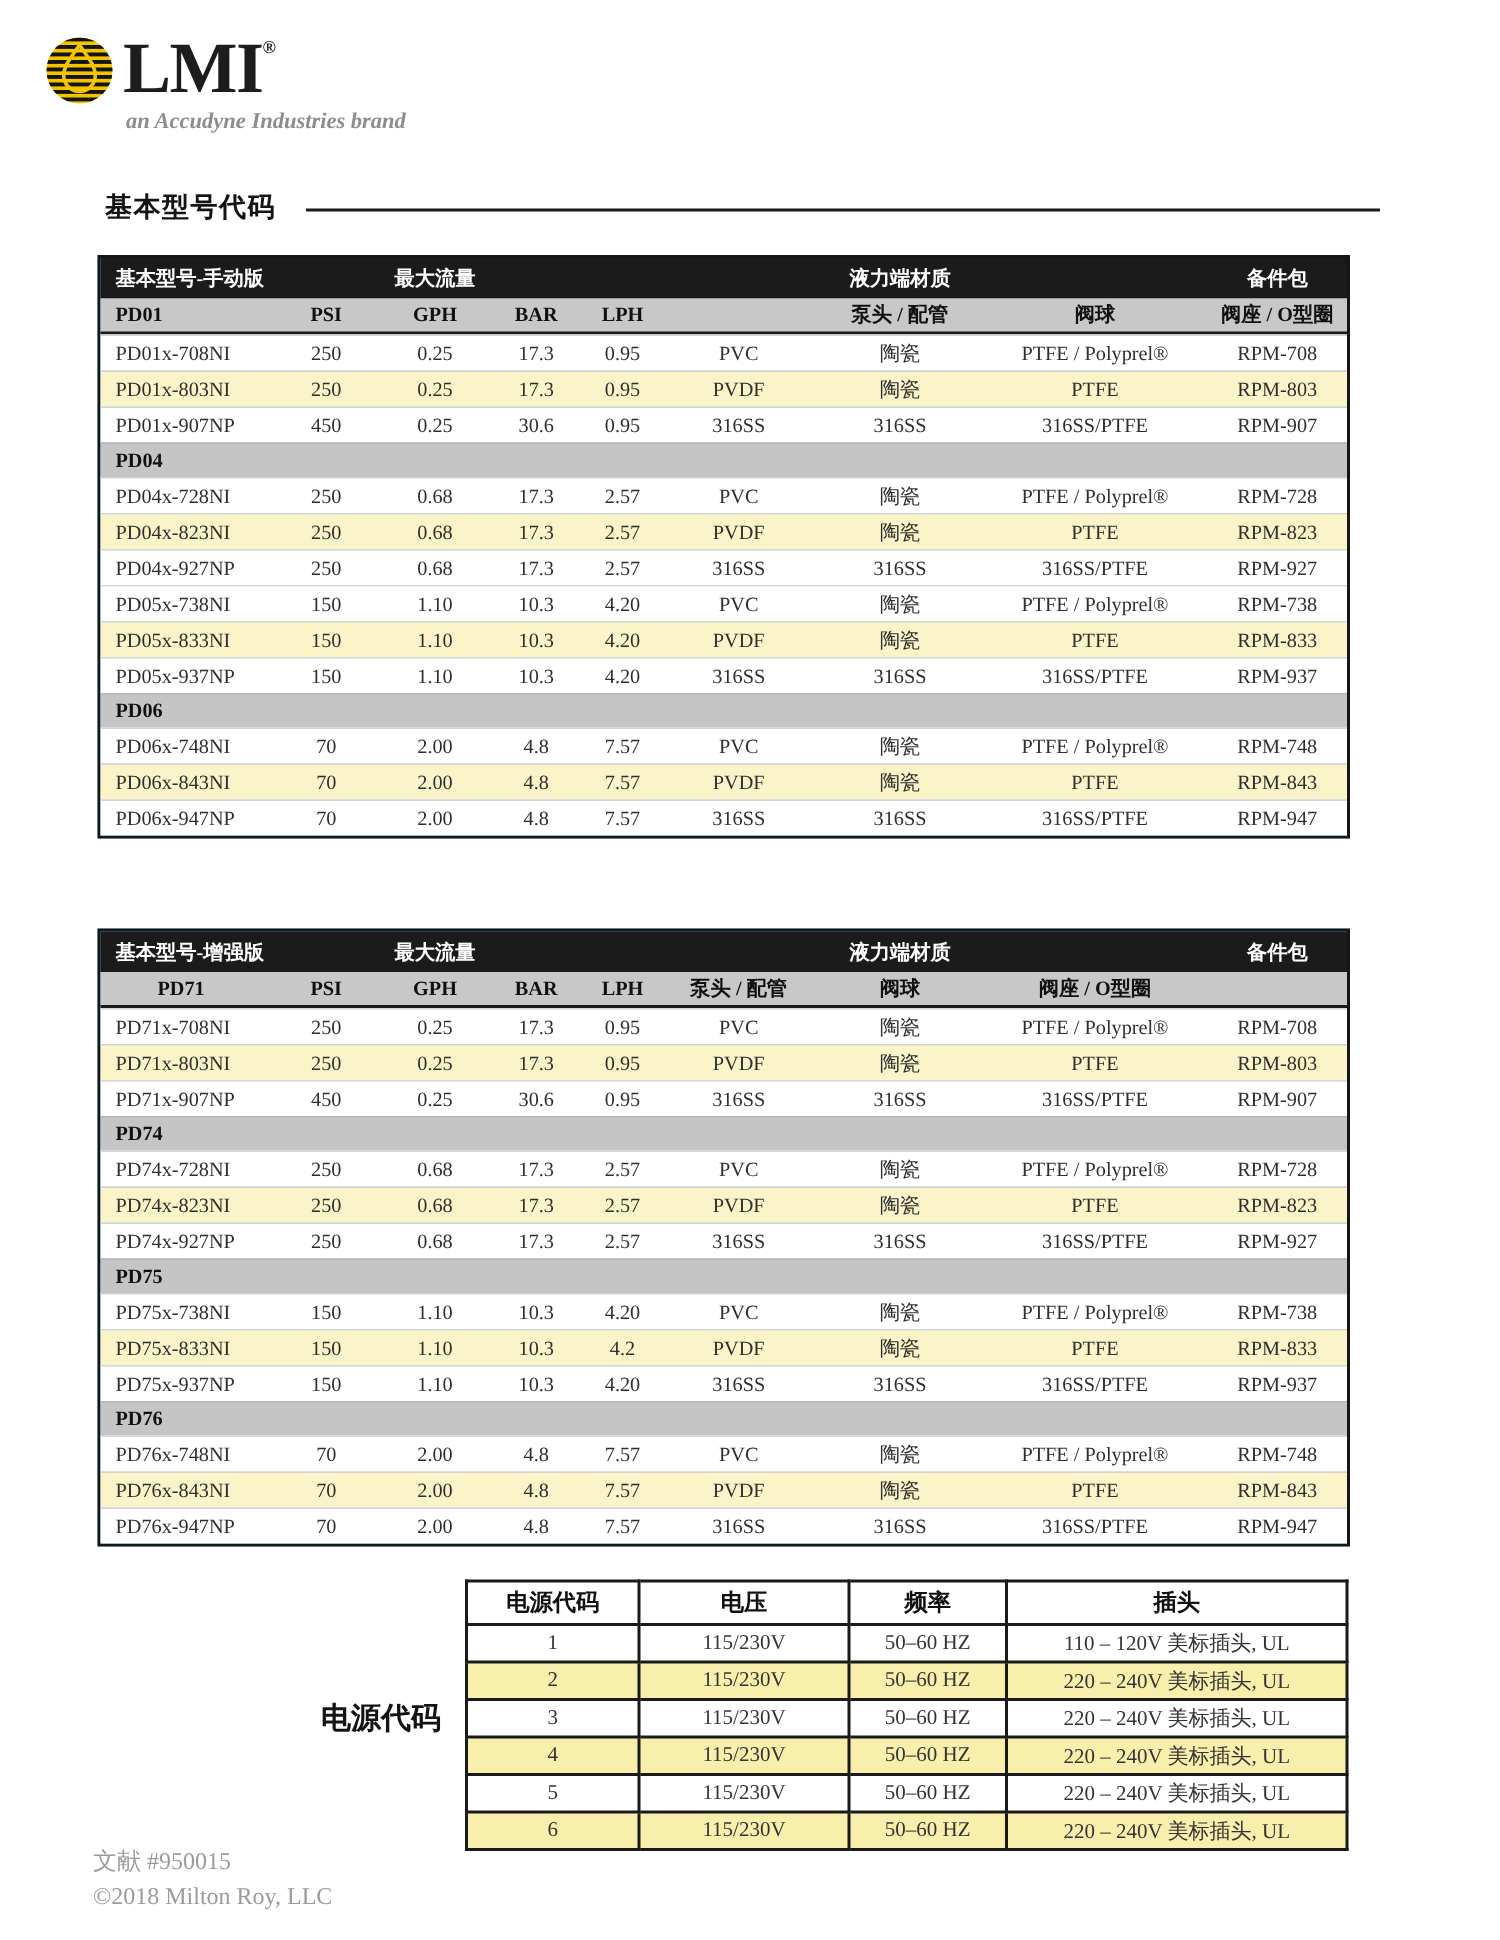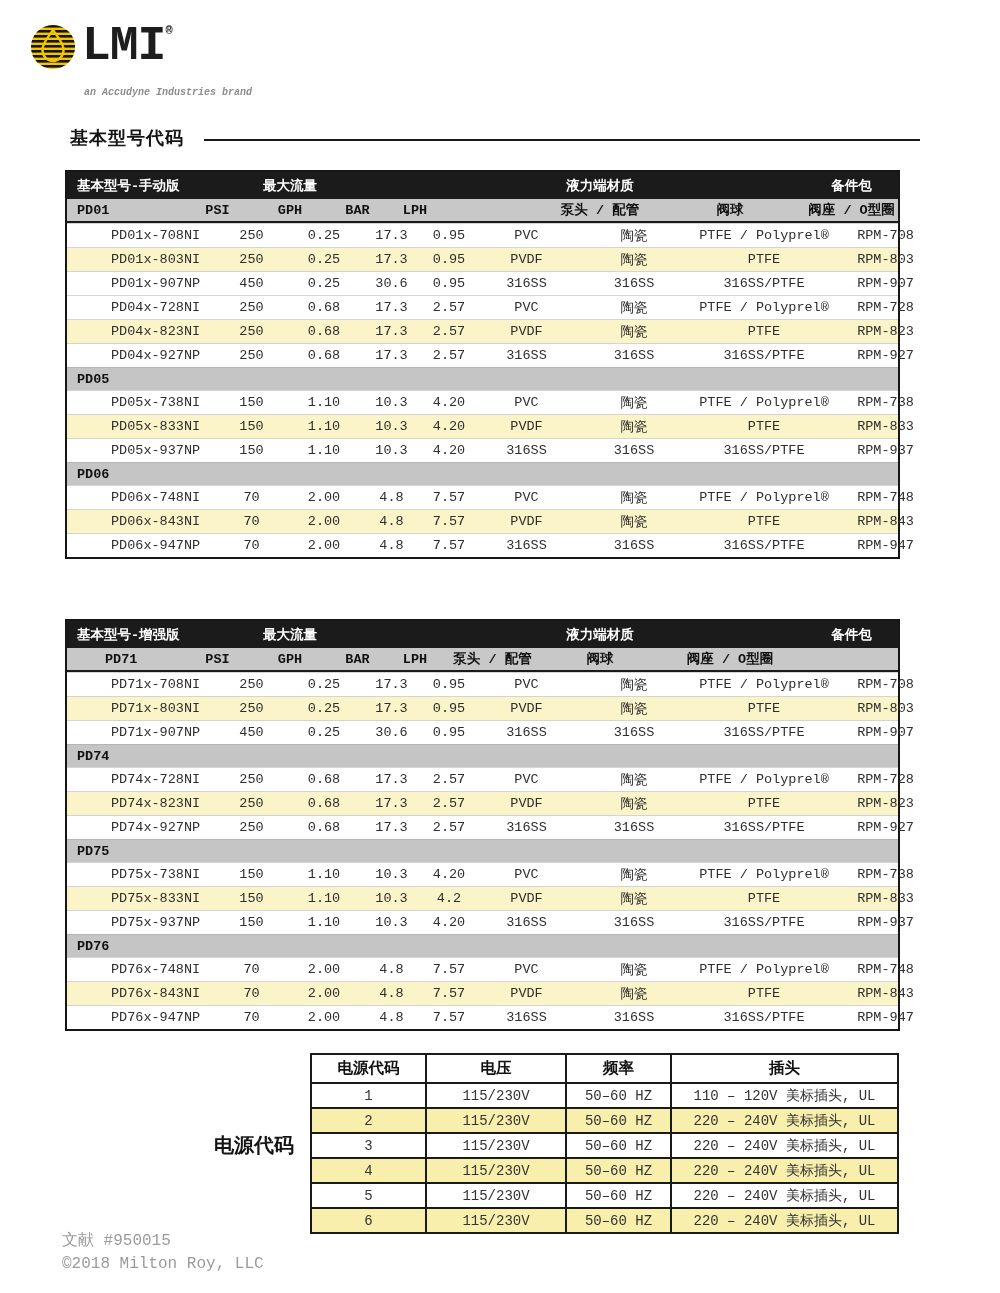--- a/index.html
+++ b/index.html
@@ -1,37 +1,37 @@
 <!DOCTYPE html>
 <html><head>
 <meta charset="utf-8">
 <style>
   html,body{margin:0;padding:0;background:#ffffff;}
   .page{position:relative;width:1000px;height:1293px;background:#fff;overflow:hidden;
-        font-family:Liberation Mono, monospace;color:#222;}
+        font-family:Liberation Serif, serif;color:#222;}
 
   
   .logo-block{position:absolute;left:30px;top:24px;}
   .logo-row{display:flex;align-items:flex-start;}
   .logo-mark{width:46px;height:46px;display:block;}
   .logo-text{font-size:48px;font-weight:bold;color:#1d1d1d;line-height:44px;margin-left:6px;letter-spacing:-1px;}
   .logo-text sup{font-size:12px;font-weight:bold;vertical-align:top;line-height:14px;}
-  .logo-tagline{margin-left:54px;margin-top:17px;font-size:10px;font-style:italic;font-weight:bold;color:#8d8d8d;}
+  .logo-tagline{margin-left:54px;margin-top:3px;font-size:15px;font-style:italic;font-weight:bold;color:#8d8d8d;}
 
   
   .title-row{position:absolute;left:70px;top:126px;width:850px;display:flex;align-items:center;}
   .page-title{margin:0;font-size:18px;font-weight:bold;color:#141414;letter-spacing:1px;white-space:nowrap;}
   .title-rule{flex:1;height:2px;background:#1a1a1a;margin-left:20px;margin-top:3px;}
 
   
   .model-table{position:absolute;left:65px;width:835px;border:2px solid #161616;background:#7dd3fc;box-sizing:border-box;}
   .mrow{display:grid;grid-template-columns:113px 75px 70px 65px 50px 105px 110px 150px 93px;align-items:center;}
   .headbar{background:#1b1b1b;color:#fff;font-weight:bold;height:27px;font-size:13.5px;}
   .subhead{background:#c8c8c9;color:#111;font-weight:bold;height:22px;font-size:13.5px;border-bottom:2px solid #1a1a1a;}
-  .drow{height:23px;font-size:13.5px;background:#fff;border-top:1px solid #d4d4d4;color:#2e2e2e;padding-left:34px;}
+  .drow{height:23px;font-size:13.5px;background:#fff;border-top:1px solid #d4d4d4;color:#2e2e2e;}
   .drow.hl{background:#fbf4c8;}
   .section-row{background:#c5c5c6;height:22px;display:flex;align-items:center;padding-left:10px;
                font-weight:bold;font-size:13.5px;color:#111;border-top:1px solid #b5b5b5;}
   .c{text-align:center;}
   .c.left{text-align:left;padding-left:10px;}
 
   
   .power-wrap{position:absolute;left:65px;top:1053px;display:flex;align-items:center;}
   .power-label{width:229px;text-align:right;padding-right:16px;font-size:20px;font-weight:bold;color:#141414;padding-top:3px;white-space:nowrap;}
   table.power{border-collapse:collapse;table-layout:fixed;}
@@ -122,20 +122,21 @@
         <div class="c left">PD01x-907NP</div>
         <div class="c">450</div>
         <div class="c">0.25</div>
         <div class="c">30.6</div>
         <div class="c">0.95</div>
         <div class="c">316SS</div>
         <div class="c">316SS</div>
         <div class="c">316SS/PTFE</div>
         <div class="c">RPM-907</div>
       </div>
+      <div class="section-row">PD04</div>
       <div class="mrow drow">
         <div class="c left">PD04x-728NI</div>
         <div class="c">250</div>
         <div class="c">0.68</div>
         <div class="c">17.3</div>
         <div class="c">2.57</div>
         <div class="c">PVC</div>
         <div class="c">陶瓷</div>
         <div class="c">PTFE / Polyprel®</div>
         <div class="c">RPM-728</div>
@@ -155,21 +156,20 @@
         <div class="c left">PD04x-927NP</div>
         <div class="c">250</div>
         <div class="c">0.68</div>
         <div class="c">17.3</div>
         <div class="c">2.57</div>
         <div class="c">316SS</div>
         <div class="c">316SS</div>
         <div class="c">316SS/PTFE</div>
         <div class="c">RPM-927</div>
       </div>
-      <div class="section-row">PD05</div>
       <div class="mrow drow">
         <div class="c left">PD05x-738NI</div>
         <div class="c">150</div>
         <div class="c">1.10</div>
         <div class="c">10.3</div>
         <div class="c">4.20</div>
         <div class="c">PVC</div>
         <div class="c">陶瓷</div>
         <div class="c">PTFE / Polyprel®</div>
         <div class="c">RPM-738</div>

